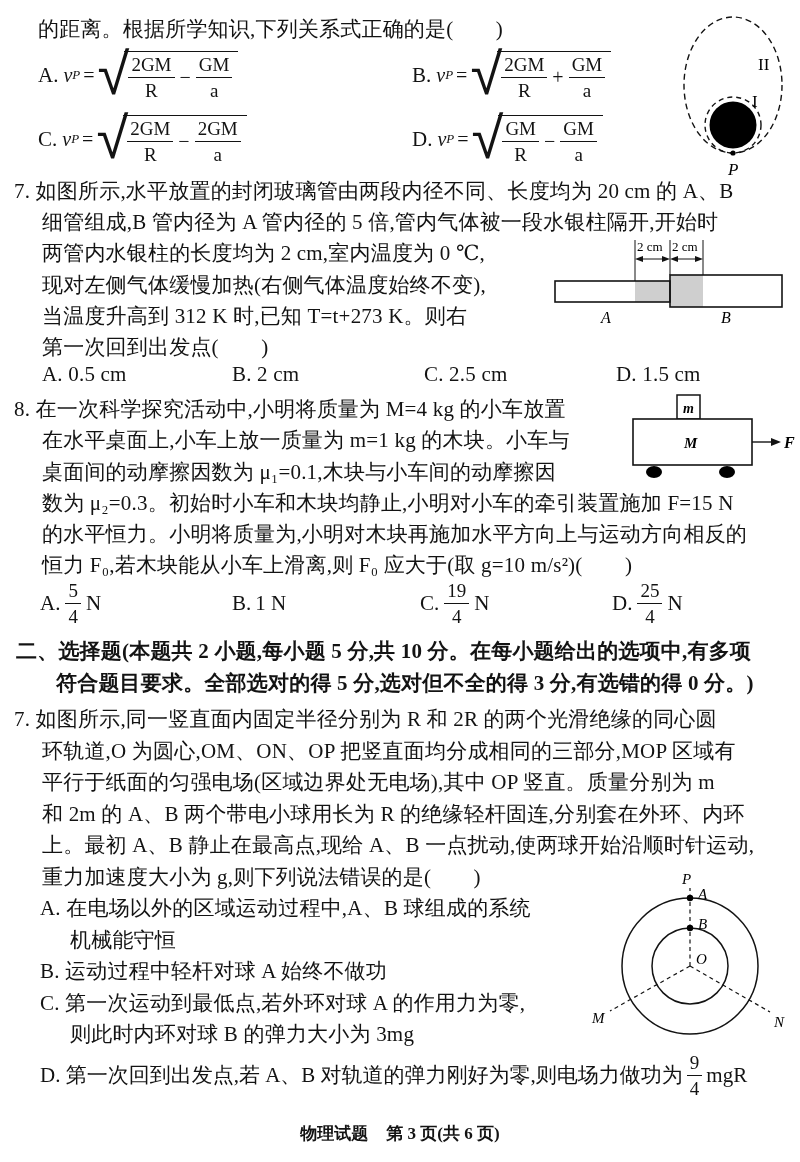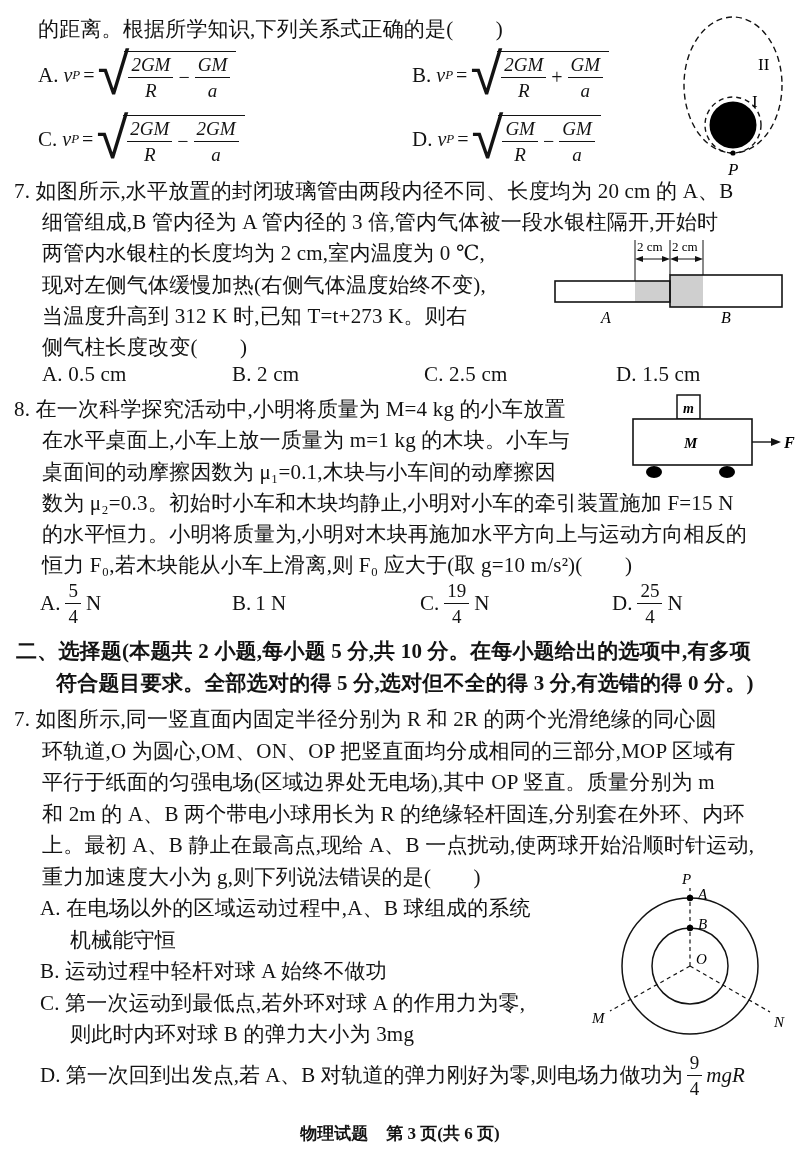--- a/index.html
+++ b/index.html
@@ -14,21 +14,21 @@
   .lhs-sub{font-style:italic;font-size:13px;vertical-align:sub;}
   .feq{font-size:20px;margin:0 3px;}
   .sqrt{display:inline-flex;align-items:center;}
   .rad{font-size:58px;line-height:50px;height:50px;display:inline-block;margin-right:-5px;
        font-family:"DejaVu Sans",sans-serif;font-weight:200;transform:translateY(-1px);}
   .radbody{border-top:1.7px solid #131313;display:inline-flex;align-items:center;gap:5px;
            padding:3px 6px 0 4px;}
   .frac{display:inline-block;text-align:center;line-height:1;font-size:19px;}
   .frac .num{display:block;border-bottom:1.4px solid #131313;padding:0 3px 3px;}
   .frac .den{display:block;padding-top:3px;}
-  .ital{font-style:italic;}
+  .ital{}
   .fop{font-size:20px;}
   .opt8{position:absolute;display:flex;align-items:center;font-size:21px;white-space:nowrap;height:46px;}
   .opt8 .frac{margin:0 5px;}
   .optd{position:absolute;display:flex;align-items:center;font-size:21px;white-space:nowrap;height:46px;}
   .optd .frac{margin:0 4px;}
   .footer{position:absolute;left:0;right:0;top:1122px;display:flex;justify-content:center;gap:18px;
           font-weight:bold;font-size:17px;}
   svg{position:absolute;overflow:visible;}
   svg text{font-family:"Liberation Serif","DejaVu Serif",serif;}
 </style>
@@ -127,25 +127,25 @@
     <ellipse cx="65" cy="77" rx="49" ry="68" fill="none" stroke="#131313" stroke-width="1.4" stroke-dasharray="6,4"></ellipse>
     <circle cx="65" cy="117" r="28" fill="none" stroke="#131313" stroke-width="1.4" stroke-dasharray="5,4"></circle>
     <circle cx="65" cy="117" r="23.5" fill="#000"></circle>
     <circle cx="65" cy="145" r="2.6" fill="#000"></circle>
     <text x="90" y="62" font-size="17">II</text>
     <text x="84" y="99" font-size="17">I</text>
     <text x="60" y="167" font-size="17" font-style="italic">P</text>
   </svg>
 
   <div class="tline" style="left:14px;top:178px;">7. 如图所示,水平放置的封闭玻璃管由两段内径不同、长度均为 20 cm 的 A、B</div>
-  <div class="tline" style="left:42px;top:209px;">细管组成,B 管内径为 A 管内径的 3 倍,管内气体被一段水银柱隔开,开始时</div>
+  <div class="tline" style="left:42px;top:209px;">细管组成,B 管内径为 A 管内径的 5 倍,管内气体被一段水银柱隔开,开始时</div>
   <div class="tline" style="left:42px;top:240px;">两管内水银柱的长度均为 2 cm,室内温度为 0 ℃,</div>
   <div class="tline" style="left:42px;top:272px;">现对左侧气体缓慢加热(右侧气体温度始终不变),</div>
   <div class="tline" style="left:42px;top:303px;">当温度升高到 312 K 时,已知 T=t+273 K。则右</div>
-  <div class="tline" style="left:42px;top:334px;">侧气柱长度改变(　　)</div>
+  <div class="tline" style="left:42px;top:334px;">第一次回到出发点(　　)</div>
   <div class="tline" style="left:42px;top:361px;">A. 0.5 cm</div>
   <div class="tline" style="left:232px;top:361px;">B. 2 cm</div>
   <div class="tline" style="left:424px;top:361px;">C. 2.5 cm</div>
   <div class="tline" style="left:616px;top:361px;">D. 1.5 cm</div>
 
   <svg style="left:548px;top:232px;" width="248" height="96" viewBox="0 0 248 96">
 
     <rect x="87" y="49" width="35" height="21" fill="#cfcfcf"></rect>
     <rect x="122" y="43" width="33" height="32" fill="#cfcfcf"></rect>
 

